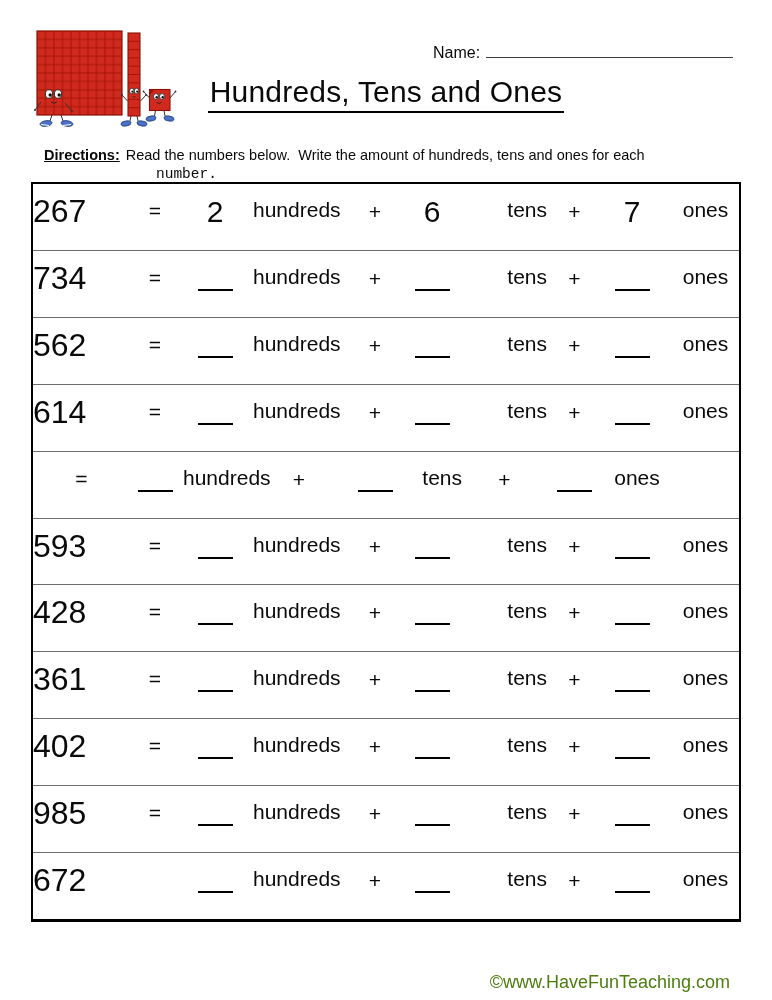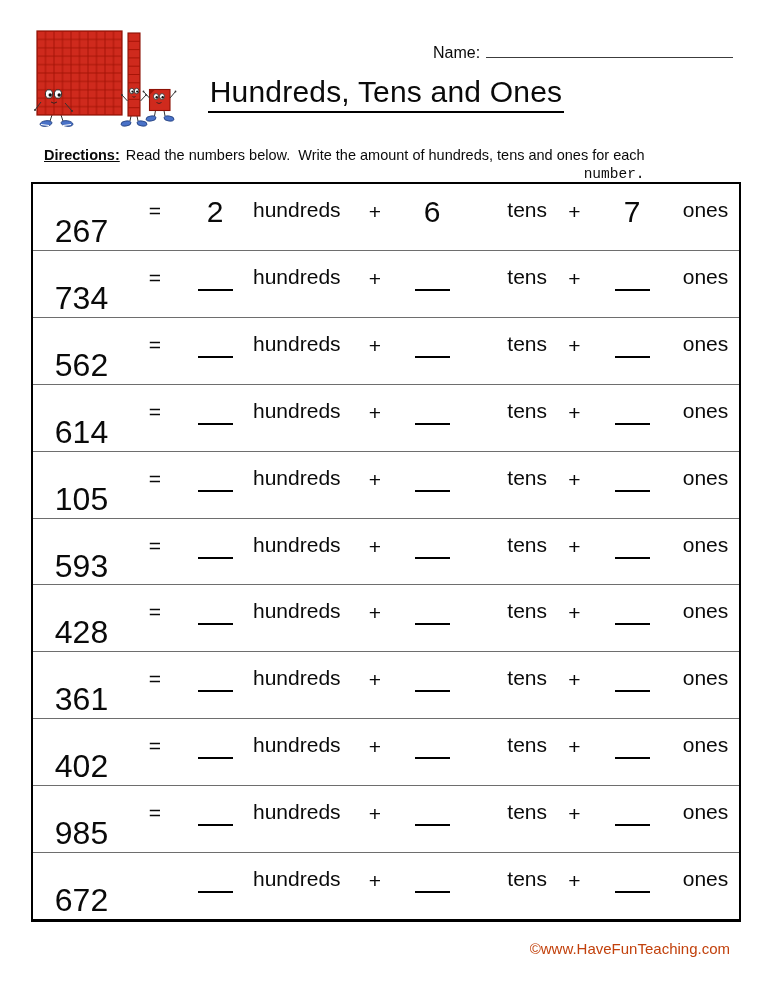--- a/index.html
+++ b/index.html
@@ -18,51 +18,51 @@
   .name-line { display: inline-block; width: 247px; border-bottom: 1.5px solid #3c3c3c; margin-left: 6px; margin-bottom: -4px; }
 
   
   .title-wrap { position: absolute; top: 76px; left: 0; width: 100%; text-align: center; }
   .title {
     display: inline-block; font-size: 30px; line-height: 32px; letter-spacing: 0.2px;
     border-bottom: 2.5px solid #000; padding: 0 2px 3px 2px;
   }
 
   
-  .directions { position: absolute; left: 44px; top: 146px; font-size: 14.5px; line-height: 18.5px; text-align: right; }
+  .directions { position: absolute; left: 44px; top: 146px; font-size: 14.5px; line-height: 18.5px; }
   .dir-label { font-weight: bold; text-decoration: underline; }
   .dir-text { margin-left: 6px; white-space: pre-wrap; }
   .dir-line2 { margin-left: 112px; font-family: Liberation Mono, monospace; }
 
   
   .table {
     position: absolute; left: 31px; top: 182px; width: 710px; height: 740px;
     border: 2px solid #000; border-bottom-width: 3px;
     display: flex; flex-direction: column; background: #fff;
   }
   .row {
     flex: 1; display: grid;
     grid-template-columns: 97px 50px 70px 98px 54px 60px 85px 55px 60px 77px;
     border-bottom: 1px solid #6e6e6e;
   }
   .row:last-child { border-bottom: none; }
   .cell { line-height: 1; }
-  .c-num   { font-size: 32px; text-align: center; padding-top: 11px; margin-top: 20px; }
+  .c-num   { font-size: 32px; padding-top: 11px; }
   .c-eq    { font-size: 21px; text-align: center; padding-top: 16px; }
   .c-label { font-size: 21px; padding-top: 15px; }
   .c-h-label { text-align: left; padding-left: 3px; }
   .c-t-label { text-align: right; padding-left: 6px; }
   .c-o-label { text-align: center; padding-left: 10px; }
   .c-plus  { font-size: 21px; text-align: center; padding-top: 17px; }
   .c-val   { text-align: center; }
   .c-val.answer { font-size: 30px; padding-top: 13px; }
   .blankline { width: 35px; height: 40px; border-bottom: 2.2px solid #000; margin: 0 auto; }
 
   
-  .footer { position: absolute; top: 940px; right: 42px; font-size: 15px; color: #c2410c; }
+  .footer { position: absolute; top: 972px; right: 42px; font-size: 18px; color: #4d7c0f; }
 </style>
 </head>
 <body>
 
 <div class="page">
 
   <svg class="blocks" viewBox="0 0 152 105" aria-hidden="true">
     <defs>
       <pattern id="gridp" x="12" y="6" width="8.5" height="8.4" patternUnits="userSpaceOnUse">
         <rect width="8.5" height="8.4" fill="none" stroke="#a31306" stroke-width="0.9"></rect>
@@ -200,21 +200,20 @@
         </div>
     <div class="cell c-label c-t-label">tens</div>
     <div class="cell c-plus">+</div>
     <div class="cell c-val">
           <div class="blankline"></div>
         </div>
     <div class="cell c-label c-o-label">ones</div>
   </div>
 
   <div class="row">
-    <div class="cell c-num">105</div>
     <div class="cell c-eq">=</div>
     <div class="cell c-val">
           <div class="blankline"></div>
         </div>
     <div class="cell c-label c-h-label">hundreds</div>
     <div class="cell c-plus">+</div>
     <div class="cell c-val">
           <div class="blankline"></div>
         </div>
     <div class="cell c-label c-t-label">tens</div>

